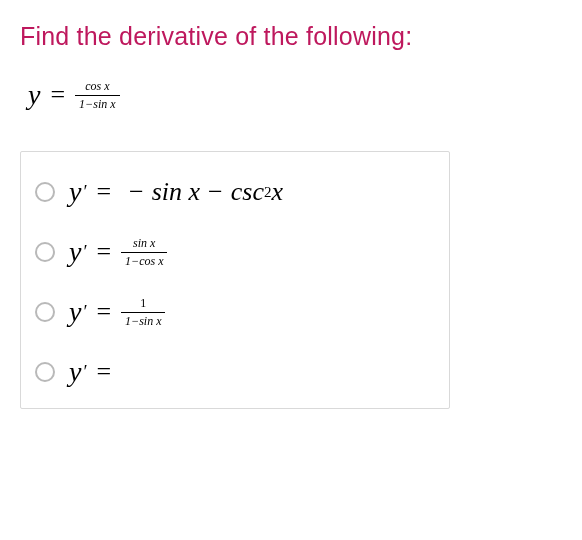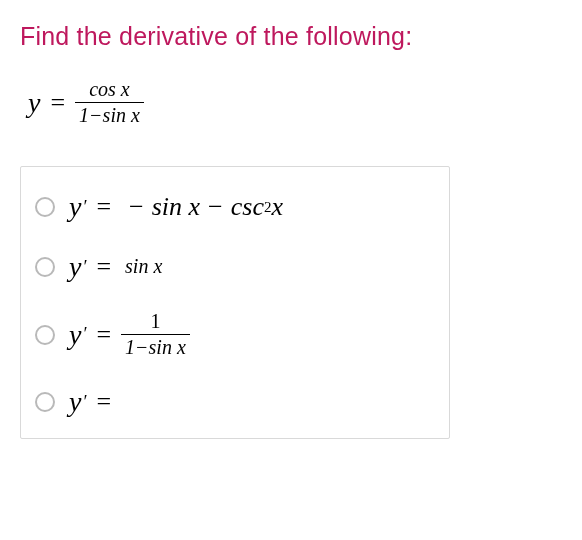--- a/index.html
+++ b/index.html
@@ -26,21 +26,21 @@
       color: #000;
       margin-left: 8px;
       margin-bottom: 40px;
     }
     .yvar { font-size: 28px; }
     .eq  { font-style: normal; margin: 0 10px; }
     .frac {
       display: inline-flex;
       flex-direction: column;
       align-items: center;
-      font-size: 20px;
+      font-size: 12px;
       line-height: 1.05;
       vertical-align: middle;
     }
     .frac .num { padding: 0 4px 2px; }
     .frac .den { border-top: 1.5px solid #000; padding: 2px 4px 0; text-align: center; }
     .options {
       border: 1px solid #d9d9d9;
       border-radius: 2px;
       padding: 10px 14px 6px;
       width: 430px;
@@ -102,20 +102,21 @@
   </div>
 
   <div class="opt">
     <div class="radio"></div>
     <div class="math">
       <span class="yvar">y</span>
         <span class="prime">′</span>
       <span class="eq">=</span>
       <span class="frac">
         <span class="num">sin x</span>
+        <span class="den">1−cos x</span>
       </span>
     </div>
   </div>
 
   <div class="opt">
     <div class="radio"></div>
     <div class="math">
       <span class="yvar">y</span>
         <span class="prime">′</span>
       <span class="eq">=</span>

